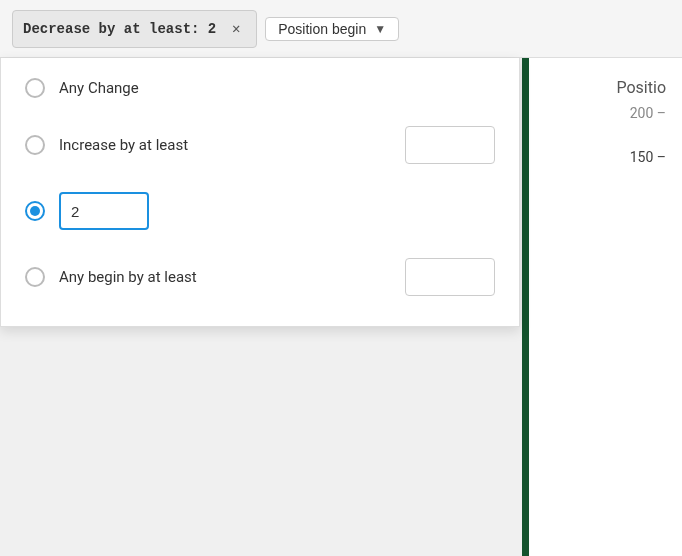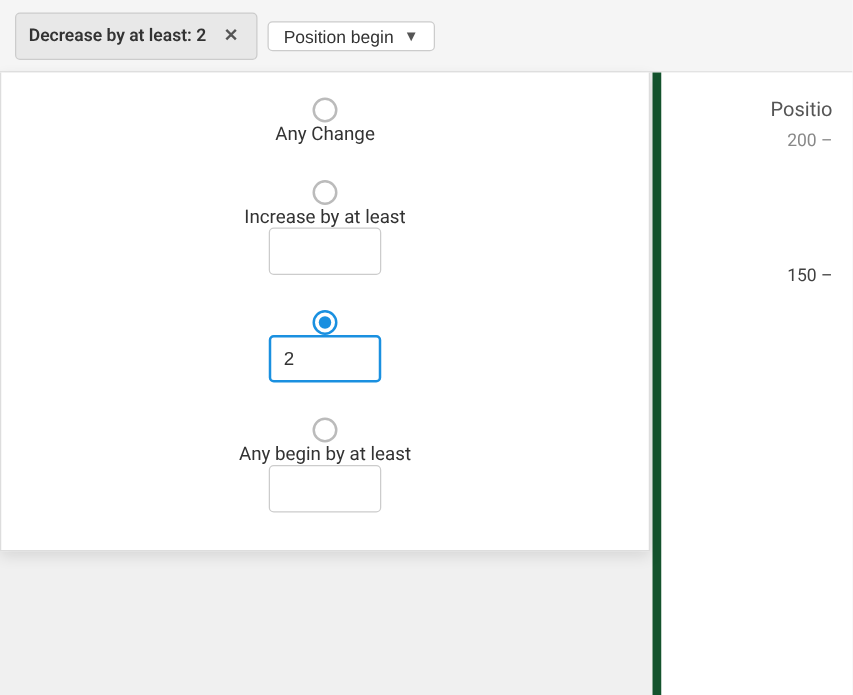--- a/index.html
+++ b/index.html
@@ -28,20 +28,21 @@
       align-items: center;
       background: #e8e8e8;
       border: 1px solid #ccc;
       border-radius: 4px;
       padding: 6px 10px;
       font-size: 14px;
       font-weight: 600;
       color: #333;
       gap: 10px;
       height: 38px;
+      font-family: Liberation Mono, monospace;
     }
 
     .filter-chip-close {
       display: flex;
       align-items: center;
       justify-content: center;
       cursor: pointer;
       color: #555;
       font-size: 14px;
       width: 20px;
@@ -79,21 +80,21 @@
       border-top: none;
       box-shadow: 0 4px 12px rgba(0,0,0,0.12);
       padding: 20px 24px 30px 24px;
       z-index: 100;
     }
 
     .radio-option {
       display: flex;
       align-items: center;
       margin-bottom: 28px;
-      flex-direction: column;
+      gap: 14px;
     }
 
     .radio-option:last-child {
       margin-bottom: 0;
     }
 
     .radio-input {
       width: 20px;
       height: 20px;
       border-radius: 50%;
@@ -165,21 +166,21 @@
 
     .right-label {
       font-size: 16px;
       color: #555;
       margin-bottom: 8px;
     }
 
     .right-value-200 {
       font-size: 14px;
       color: #888;
-      margin-bottom: 92px;
+      margin-bottom: 28px;
     }
 
     .right-value-150 {
       font-size: 14px;
       color: #404040;
     }
 
     
     .cursor-indicator {
       position: absolute;

